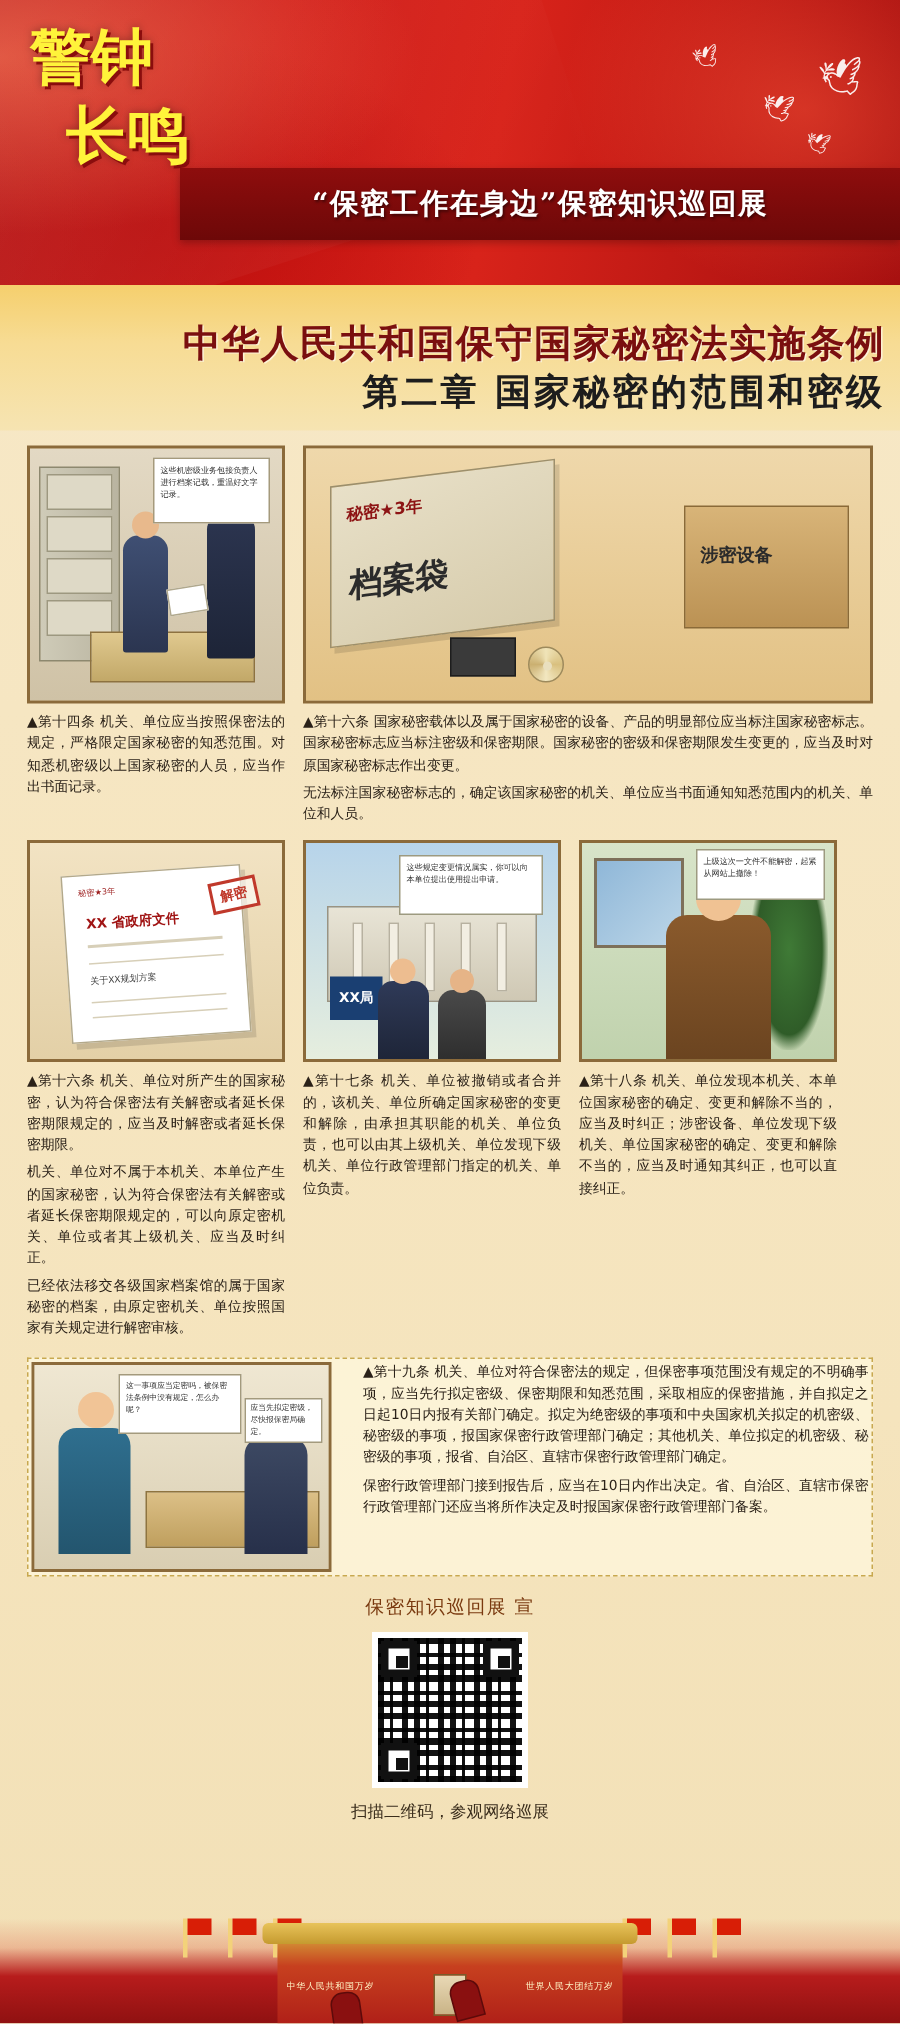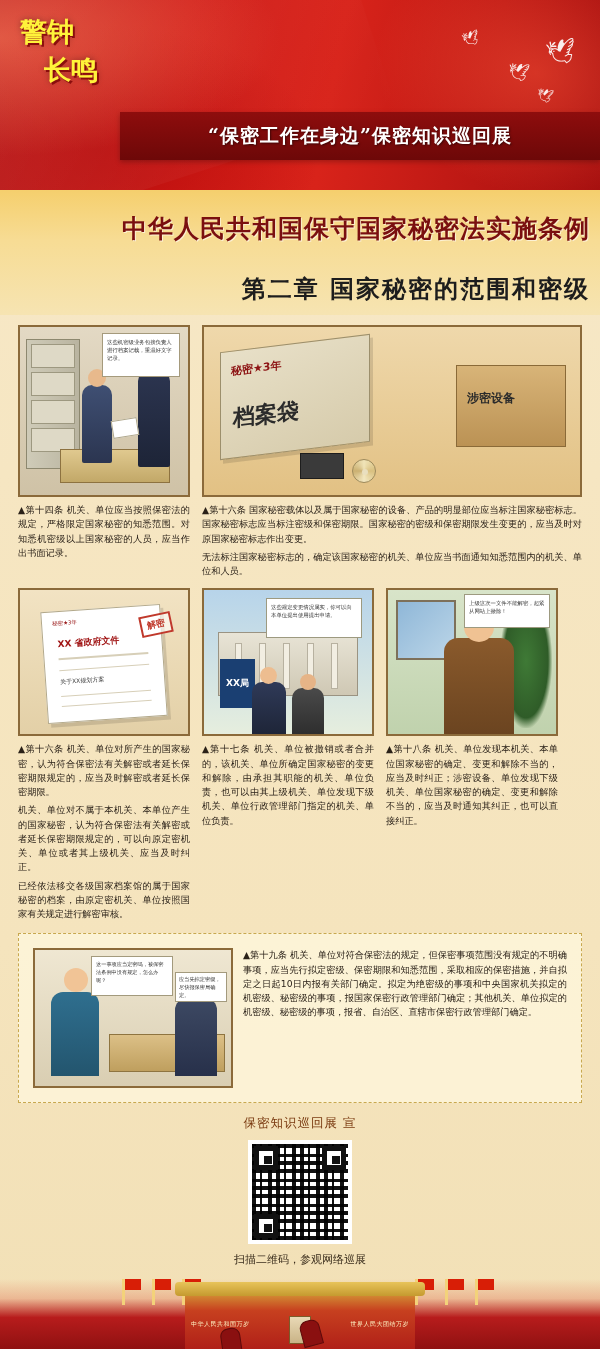--- a/index.html
+++ b/index.html
@@ -47,25 +47,25 @@
     position: absolute;
     left: 18px; top: 16px;
     width: 150px; height: 110px;
     z-index: 4;
   }
   .bell-char {
     font-family: "DejaVu Serif", "Liberation Serif", serif;
     font-weight: bold;
     color: #fff33a;
     text-shadow: 2px 2px 0 #8a0d0d, 0 0 6px rgba(0,0,0,0.35);
-    font-size: 27px;
+    font-size: 41px;
     line-height: 1;
   }
   .bell-r1 { position: absolute; left: 2px; top: 2px; }
-  .bell-r2 { position: absolute; left: 26px; top: 40px; }
+  .bell-r2 { position: absolute; left: 26px; top: 54px; }
 
   .banner {
     position: absolute;
     left: 120px; right: 0; top: 112px;
     height: 48px;
     background: linear-gradient(180deg, #8e0d0d 0%, #6d0808 100%);
     display: flex; align-items: center; justify-content: center;
     z-index: 5;
     box-shadow: 0 2px 5px rgba(0,0,0,0.25);
   }
@@ -98,21 +98,21 @@
   }
   .title-main {
     font-family: "DejaVu Serif", "Liberation Serif", serif;
     font-weight: bold;
     font-size: 25px;
     color: #7a0f0f;
     letter-spacing: 1px;
     text-shadow: 1px 1px 0 rgba(255,255,255,0.6);
   }
   .title-sub {
-    margin-top: 28px;
+    margin-top: 0;
     font-family: "DejaVu Serif", "Liberation Serif", serif;
     font-weight: bold;
     font-size: 24px;
     color: #1d1d1d;
     letter-spacing: 2px;
   }
 
   
   .content {
     position: relative;
@@ -167,43 +167,43 @@
   .s3 .doc .hd { position:absolute; left:10px; top:8px; font-size:5.5px; color:#9b1b1b; }
   .s3 .doc .tt { position:absolute; left:14px; top:26px; font-size:9px; color:#a01414; font-weight:bold; }
   .s3 .doc .ln { position:absolute; left:14px; right:14px; height:2px; background:#d7cfb8; }
   .s3 .stamp { position:absolute; right: 16px; top: 24px; padding:2px 5px; border:2px solid #c0392b; color:#c0392b; font-size:9px; font-weight:bold; transform: rotate(-12deg); background: rgba(255,255,255,0.6); }
 
   
   .s4 { flex: 1; height: 148px; background: linear-gradient(180deg,#bcd6e8 0%, #dfe8d6 100%); }
   .s4 .sky { position:absolute; inset:0; background: linear-gradient(180deg,#b7d4ea,#e6eede); }
   .s4 .bld { position:absolute; left: 14px; right: 14px; top: 42px; height: 64px; background: linear-gradient(180deg,#e8e4d6,#cfc8b4); border:1px solid #9a9382; }
   .s4 .bld .col { position:absolute; top: 10px; bottom: 6px; width: 7px; background:#f2eee2; border:1px solid #b7b1a0; }
-  .s4 .sign { position:absolute; left: 16px; bottom: 26px; padding:18px 6px; background:#1a3f72; color:#fff; font-size:9px; font-weight:bold; }
+  .s4 .sign { position:absolute; left: 16px; bottom: 26px; padding:8px 6px; background:#1a3f72; color:#fff; font-size:9px; font-weight:bold; }
   .s4 .bubble { position:absolute; right: 10px; top: 8px; width: 96px; height: 40px; background:#fff; border:1px solid #9d9madd; border:1px solid #9d9a80; font-size:5.4px; color:#333; padding:4px; line-height:1.5; }
   .s4 .m1 { position:absolute; left: 48px; bottom: 0; width: 34px; height: 52px; background: linear-gradient(180deg,#2f3a58,#1e2538); border-radius: 10px 10px 0 0; }
   .s4 .m1:before { content:""; position:absolute; left:8px; top:-15px; width:17px; height:17px; border-radius:50%; background:#edbd90; }
   .s4 .m2 { position:absolute; left: 88px; bottom: 0; width: 32px; height: 46px; background: linear-gradient(180deg,#4a4a4a,#2e2e2e); border-radius: 10px 10px 0 0; }
   .s4 .m2:before { content:""; position:absolute; left:8px; top:-14px; width:16px; height:16px; border-radius:50%; background:#e6b487; }
 
   
   .s5 { width: 172px; height: 148px; background: linear-gradient(180deg,#d8e4c9,#c0d2ad); }
   .s5 .win { position:absolute; left: 8px; top: 10px; width: 60px; height: 60px; background: linear-gradient(135deg,#8fb7d8,#bcd6e8); border:2px solid #7d705a; }
   .s5 .plant { position:absolute; right: 4px; top: 26px; width: 52px; height: 112px; background: radial-gradient(ellipse at 50% 40%, #3f7a36 0%, #2f5c28 60%, rgba(47,92,40,0) 72%); }
   .s5 .man { position:absolute; left: 56px; bottom: 0; width: 70px; height: 96px; background: linear-gradient(180deg,#8a5a2c,#6b4420); border-radius: 14px 14px 0 0; }
   .s5 .man:before { content:""; position:absolute; left:20px; top:-26px; width:30px; height:30px; border-radius:50%; background:#f0c293; }
   .s5 .bubble { position:absolute; right: 6px; top: 4px; width: 86px; height: 34px; background:#fff; border:1px solid #9d9a80; font-size:5.4px; color:#333; padding:4px; line-height:1.5; }
 
   
   .boxed {
     margin: 8px 18px 0;
     border: 1px dashed #c8a84f;
     background: rgba(255,248,223,0.72);
-    padding: 14px;
+    padding: 2px;
     display: flex;
-    gap: 10px;
+    gap: 21px;
   }
   .s6 { width: 200px; height: 140px; background: linear-gradient(180deg,#e9e2cd,#d6cbb0); border:2px solid #8b6a3a; position: relative; overflow:hidden; }
   .s6 .bg { position:absolute; inset:0; background: linear-gradient(180deg,#efe7d2,#d9ceb2); }
   .s6 .desk { position:absolute; left: 74px; bottom: 14px; right: 6px; height: 38px; background: linear-gradient(180deg,#dcc087,#bf9f5e); border:1px solid #8e7440; }
   .s6 .a { position:absolute; left: 16px; bottom: 10px; width: 48px; height: 84px; background: linear-gradient(180deg,#2f6f8f,#23556e); border-radius: 12px 12px 0 0; }
   .s6 .a:before { content:""; position:absolute; left:13px; top:-24px; width:24px; height:24px; border-radius:50%; background:#f1c496; }
   .s6 .b { position:absolute; right: 14px; bottom: 10px; width: 42px; height: 78px; background: linear-gradient(180deg,#3d4963,#27304a); border-radius: 12px 12px 0 0; }
   .s6 .b:before { content:""; position:absolute; left:11px; top:-22px; width:22px; height:22px; border-radius:50%; background:#ecbb8c; }
   .s6 .bub1 { position:absolute; left: 56px; top: 6px; width: 82px; height: 40px; background:#fff; border:1px solid #a39a7d; font-size:5.2px; color:#333; padding:4px; line-height:1.5; }
   .s6 .bub2 { position:absolute; right: 4px; top: 22px; width: 52px; height: 30px; background:#fff; border:1px solid #a39a7d; font-size:5.2px; color:#333; padding:3px; line-height:1.5; }
@@ -397,20 +397,21 @@
     <div class="panel-img s6">
       <div class="bg"></div>
       <div class="desk"></div>
       <div class="a"></div>
       <div class="b"></div>
       <div class="bub1">这一事项应当定密吗，被保密法条例中没有规定，怎么办呢？</div>
       <div class="bub2">应当先拟定密级，尽快报保密局确定。</div>
     </div>
     <div class="cap">
       <p>▲第十九条  机关、单位对符合保密法的规定，但保密事项范围没有规定的不明确事项，应当先行拟定密级、保密期限和知悉范围，采取相应的保密措施，并自拟定之日起10日内报有关部门确定。拟定为绝密级的事项和中央国家机关拟定的机密级、秘密级的事项，报国家保密行政管理部门确定；其他机关、单位拟定的机密级、秘密级的事项，报省、自治区、直辖市保密行政管理部门确定。</p>
+      <p>保密行政管理部门接到报告后，应当在10日内作出决定。省、自治区、直辖市保密行政管理部门还应当将所作决定及时报国家保密行政管理部门备案。</p>
     </div>
   </div>
 
   <div class="footer">
     <div class="org">保密知识巡回展 宣</div>
     <div class="qr-wrap">
       <div class="qr">
         <div class="eye e1"></div>
         <div class="eye e2"></div>
         <div class="eye e3"></div>

